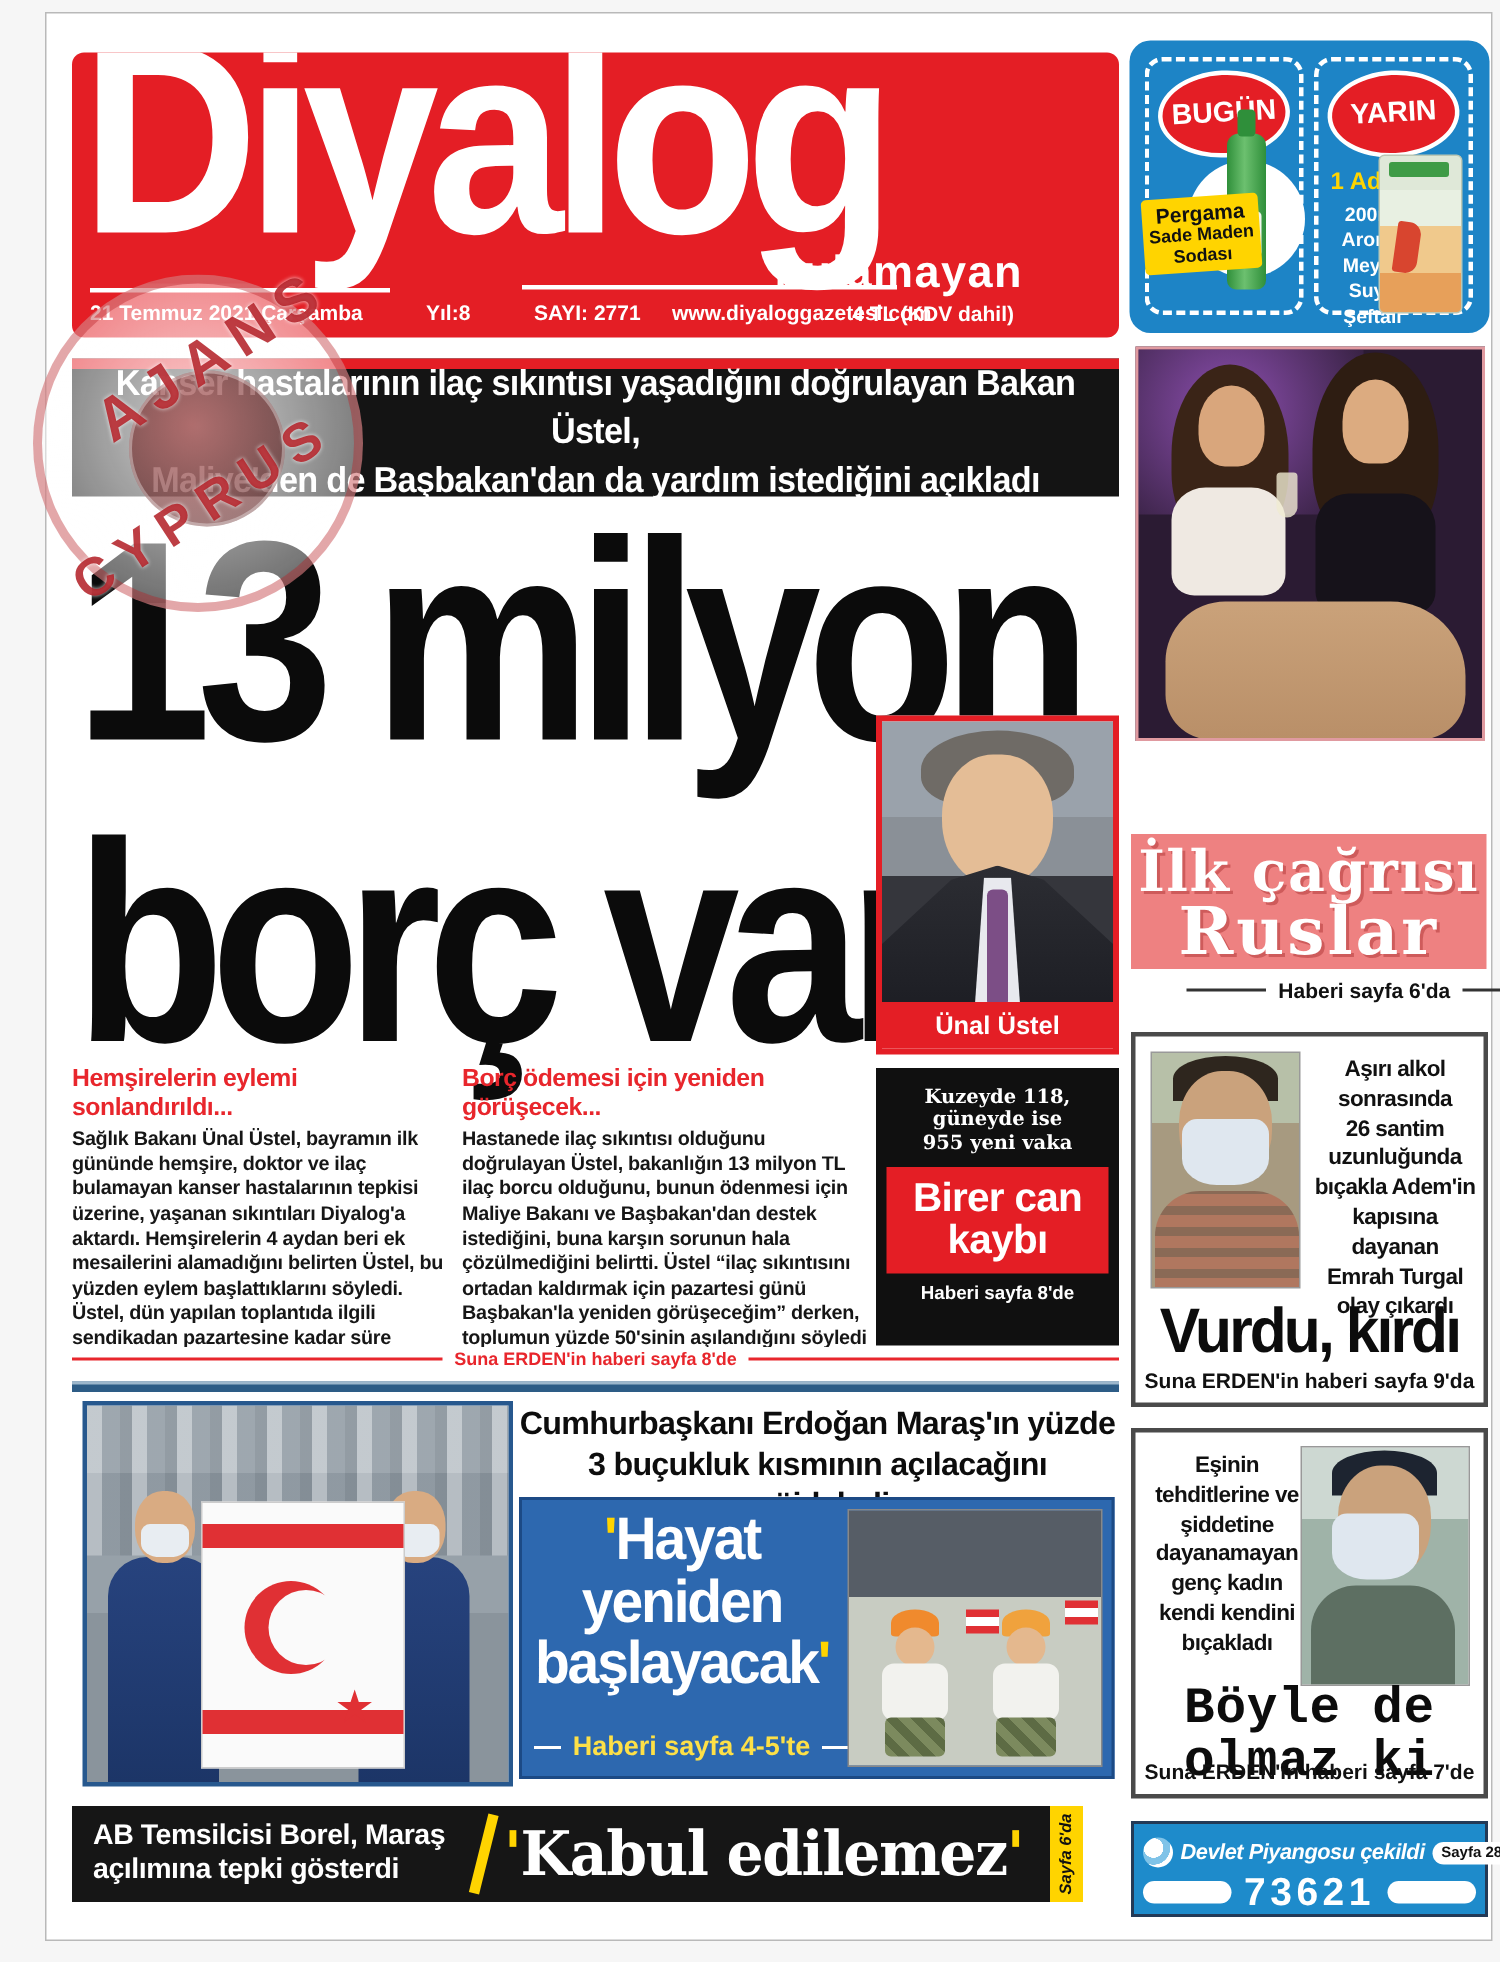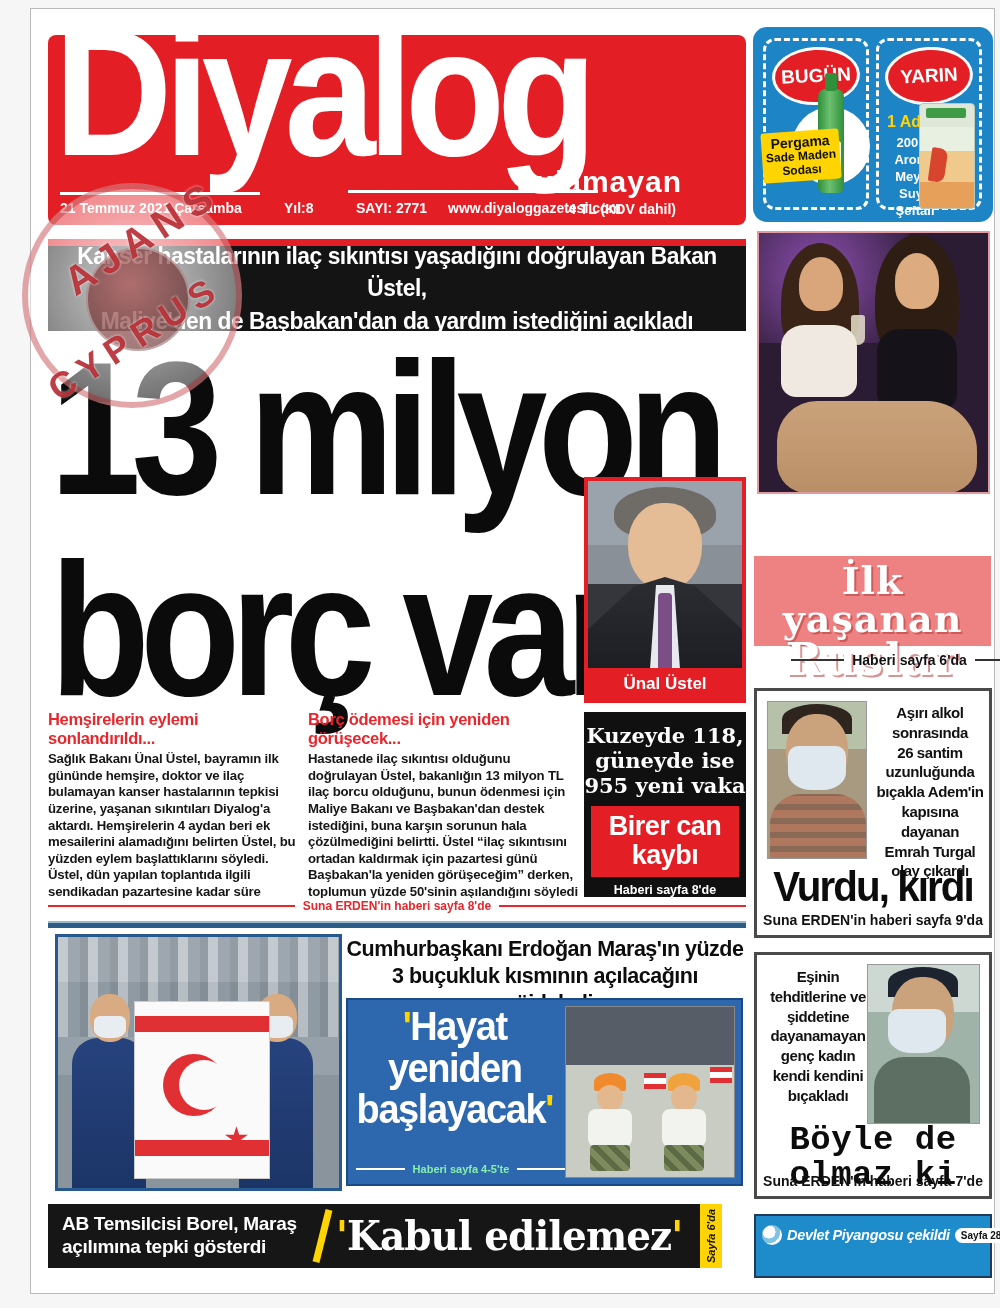--- a/index.html
+++ b/index.html
@@ -64,21 +64,21 @@
   .col-head { color:#e8262c; font-weight:800; font-size:16.5px; margin-bottom:3px; letter-spacing:-.3px; }
   .col-body { color:#161616; font-weight:700; font-size:13.2px; line-height:1.26; letter-spacing:-.2px; }
 
   .byline-row { left:48px; top:899px; width:698px; display:flex; align-items:center; gap:8px; }
   .byline-row .ln { flex:1; height:2px; background:#e8262c; }
   .byline-row .tx { color:#e8262c; font-weight:800; font-size:12px; }
   .blue-rule { left:48px; top:921px; width:698px; height:7px; background:#2d5c86; border-top:2px solid #9db7cc; }
 
   
   .cases { left:584px; top:712px; width:162px; height:185px; background:#101010; padding-top:12px; text-align:center; }
-  .cases-top { color:#fff; font-family:"DejaVu Serif", serif; font-weight:700; font-size:21px; line-height:1.18; }
+  .cases-top { color:#fff; font-family:"DejaVu Serif", serif; font-weight:700; font-size:13px; line-height:1.18; }
   .cases-red { margin:8px 7px 6px; background:#e41e25; color:#fff; font-weight:800; font-size:27px; line-height:1.05; padding:6px 0 8px; letter-spacing:-.5px; }
   .cases-by { color:#fff; font-weight:800; font-size:12.5px; }
 
   
   .club-photo { left:757px; top:231px; width:233px; height:263px; border:2px solid #e09aa0; background:#2b1b33; overflow:hidden; }
   .club-glow { position:absolute; left:-30px; top:-30px; width:180px; height:140px; background:radial-gradient(circle,#8d4fb0,rgba(70,35,95,0)); }
   .girl { position:absolute; border-radius:50% 50% 40% 40%; }
   .g1-hair { left:22px; top:10px; width:78px; height:120px; background:#3a2417; }
   .g1-face { left:40px; top:24px; width:44px; height:54px; background:#d9a67c; }
   .g1-top { left:22px; top:92px; width:76px; height:72px; background:#efe9e2; border-radius:30% 30% 20% 20%; }
@@ -130,21 +130,21 @@
   .trnc-crescent { position:absolute; left:28px; top:52px; width:62px; height:62px; background:#e03034; border-radius:50%; }
   .trnc-crescent:after { content:""; position:absolute; left:16px; top:6px; width:50px; height:50px; background:#fafafa; border-radius:50%; }
   .trnc-star { position:absolute; left:88px; top:118px; color:#e03034; font-size:30px; }
 
   .maras-kicker { left:346px; top:936px; width:398px; text-align:center; color:#0d0d0d; font-weight:800; font-size:21.5px; line-height:1.25; letter-spacing:-.5px; white-space:pre-line; }
   .maras-box { left:346px; top:998px; width:397px; height:188px; background:#2d68af; border:2px solid #1c4a85; overflow:hidden; }
   .quote-block { position:absolute; left:6px; top:6px; width:212px; color:#fff; font-weight:800; font-size:40px; line-height:1.04; letter-spacing:-1.5px; text-align:center; transform:scaleX(.95); transform-origin:left top; }
   .yq { color:#ffd400; }
   .maras-by { position:absolute; left:8px; bottom:9px; width:210px; }
   .maras-by .ln { background:#fff; height:2px; }
-  .maras-by .tx { color:#86efac; font-size:11px; }
+  .maras-by .tx { color:#fde047; font-size:18px; }
   .kids-photo { position:absolute; right:6px; top:6px; width:170px; height:172px; background:linear-gradient(180deg,#565d66 0 34%, #c8ccc2 34%); border:1px solid #888; overflow:hidden; }
   .kid { position:absolute; width:56px; height:104px; bottom:0; }
   .kid .cap { position:absolute; left:12px; top:0; width:32px; height:18px; background:#f08a2d; border-radius:50% 50% 10% 10%; }
   .kid .kface { position:absolute; left:15px; top:12px; width:26px; height:26px; background:#e4b88e; border-radius:50%; }
   .kid .shirt { position:absolute; left:6px; top:36px; width:44px; height:38px; background:#f2f2ee; border-radius:8px; }
   .kid .shorts { position:absolute; left:8px; top:72px; width:40px; height:26px; background:repeating-linear-gradient(45deg,#7c8a5e 0 6px,#5d6b44 6px 12px); border-radius:4px; }
   .kid-flag { position:absolute; width:22px; height:16px; background:linear-gradient(180deg,#e03034 0 30%,#fff 30% 70%,#e03034 70%); }
 
   
   .bottom-strip { left:48px; top:1204px; width:652px; height:64px; background:#161616; display:flex; align-items:center; }
@@ -263,21 +263,21 @@
     <div class="girl g1-hair"></div>
     <div class="girl g1-face"></div>
     <div class="girl g1-top"></div>
     <div class="girl g2-hair"></div>
     <div class="girl g2-face"></div>
     <div class="girl g2-top"></div>
     <div class="legs"></div>
     <div class="glass"></div>
   </div>
   <div class="abs tour-box">
-    <div class="tour-line1">İlk yaşanan</div>
+    <div class="tour-line1">İlk çağrısı</div>
     <div class="tour-line2">Ruslar</div>
   </div>
   <div class="abs mini-byline tour-by">
     <div class="ln"></div>
     <div class="tx">Haberi sayfa 6'da</div>
     <div class="ln"></div>
   </div>
 
   <div class="abs story-box vurdu">
     <div class="photo-ph vurdu-photo">
@@ -374,14 +374,19 @@
   <div class="abs bs-tab">
     <span>Sayfa 6'da</span>
   </div>
 
   <div class="abs lottery">
     <div class="lot-row1">
       <div class="lot-logo"></div>
       <div class="lot-title">Devlet Piyangosu çekildi</div>
       <div class="lot-page">Sayfa 28'de</div>
     </div>
+    <div class="lot-row2">
+      <div class="lot-pill"></div>
+      <div class="lot-num">73621</div>
+      <div class="lot-pill"></div>
+    </div>
   </div>
 </div>
 
 </body></html>

